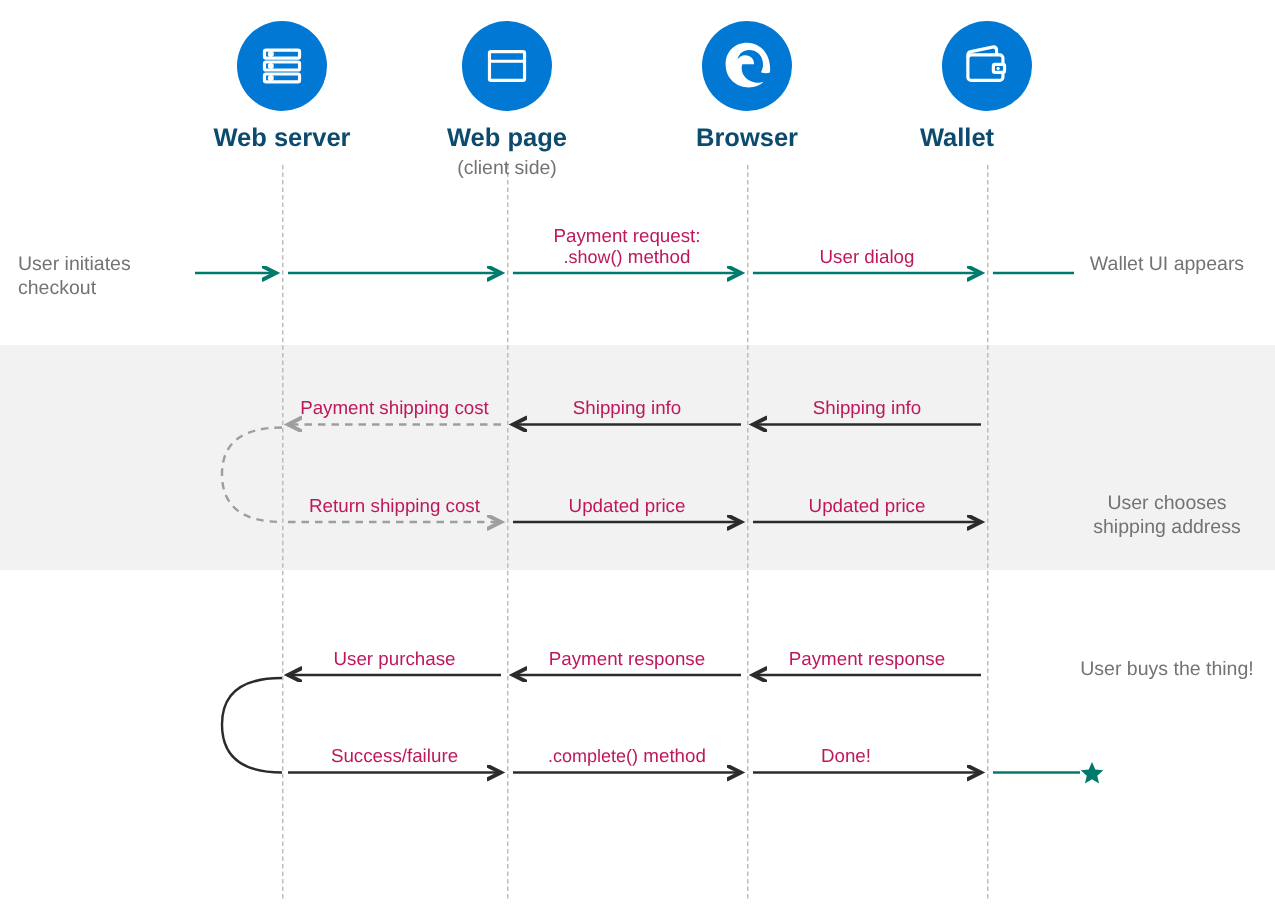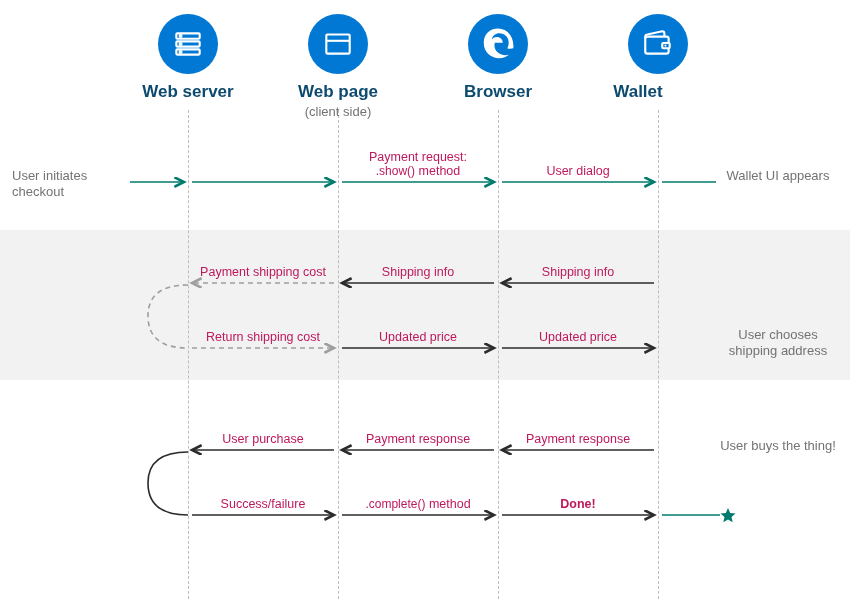--- a/index.html
+++ b/index.html
@@ -206,13 +206,13 @@
 
 <div class="arrow-label" style="left:192px;width:142px;top:432px;">User purchase</div>
 <div class="arrow-label" style="left:342px;width:152px;top:432px;">Payment response</div>
 <div class="arrow-label" style="left:502px;width:152px;top:432px;">Payment response</div>
 <div class="note right" style="top:438px;left:718px;right:auto;">User buys the thing!</div>
 
 <div class="arrow-label" style="left:192px;width:142px;top:497px;text-align:center;">Success/failure</div>
 <div class="arrow-label" style="left:342px;width:152px;top:497px;">
   <span class="mono">.complete()</span><span> method</span>
 </div>
-<div class="arrow-label" style="left:502px;width:152px;top:497px;font-weight:bold;">Done!</div>
+<div class="arrow-label" style="left:488px;width:152px;top:497px;">Done!</div>
 
 </body></html>

